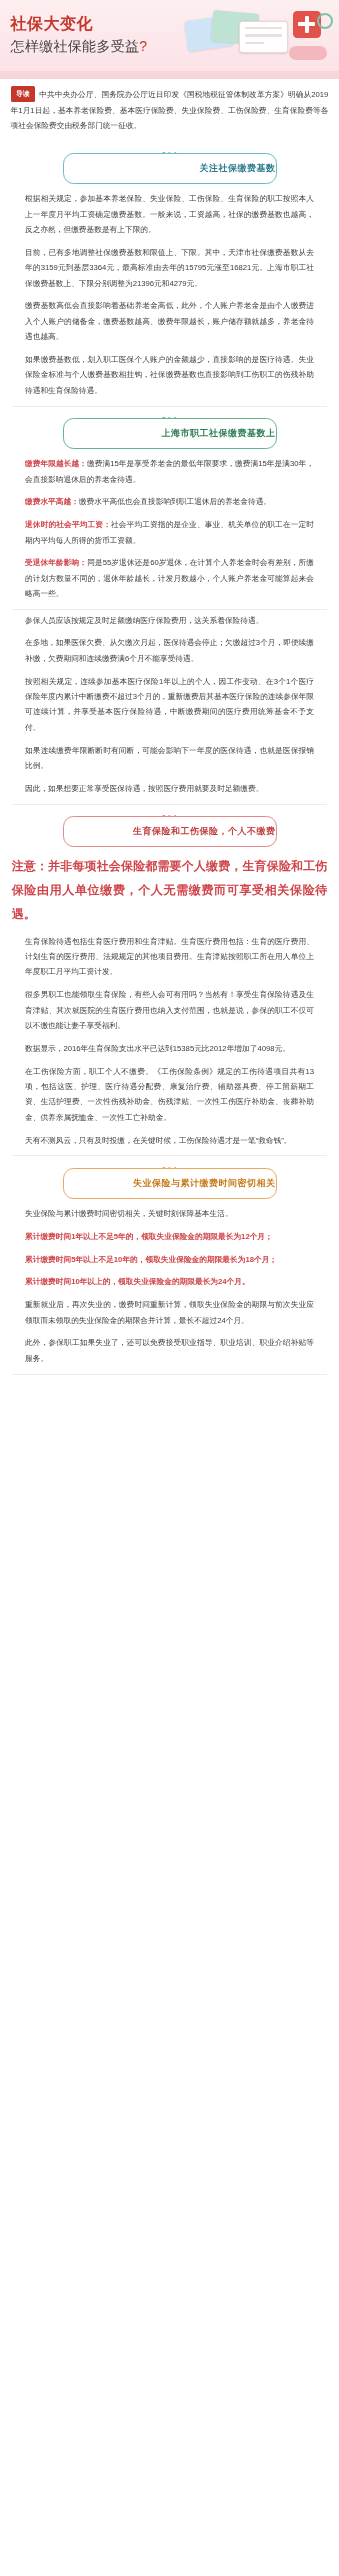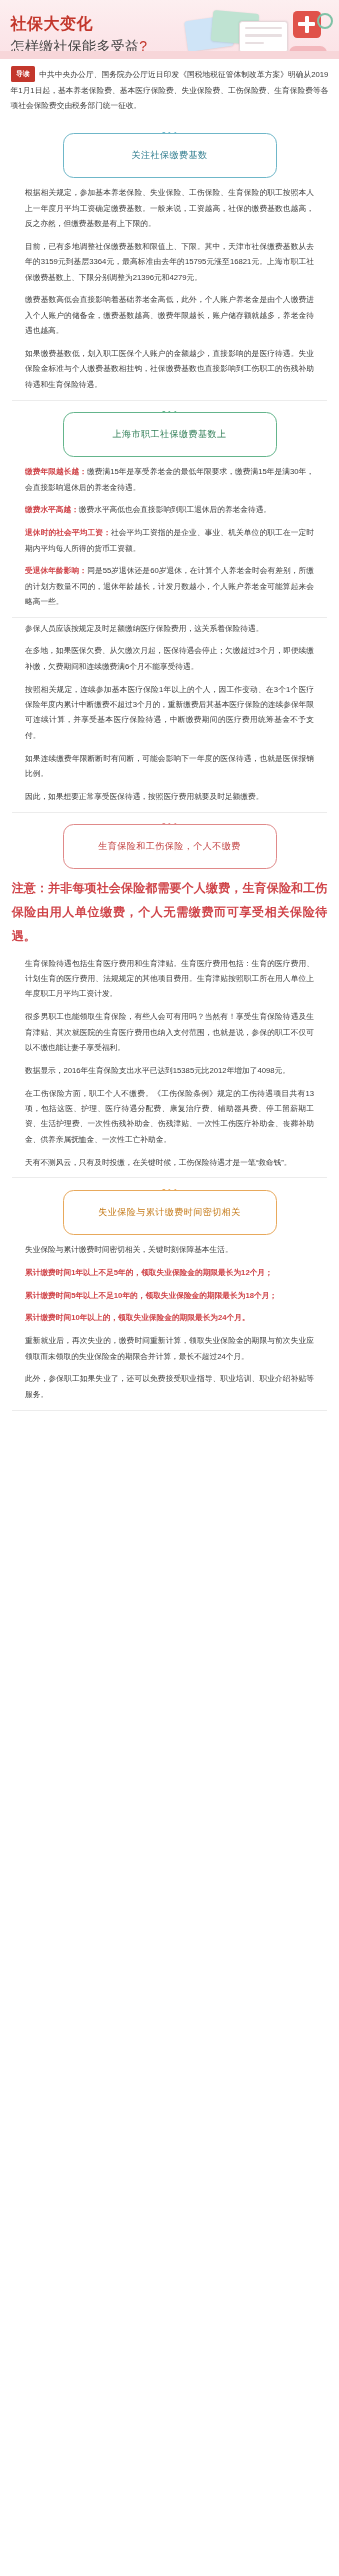--- a/index.html
+++ b/index.html
@@ -8,21 +8,21 @@
     width: 339px;
     background: #ffffff;
     font-family: "Liberation Sans", sans-serif;
     color: #333;
   }
   .page { width: 339px; position: relative; background:#fff; }
 
   
   .hero {
     position: relative;
-    height: 59px;
+    height: 79px;
     background: linear-gradient(180deg,#fdeff0 0%, #fce7ea 55%, #fbe2e6 100%);
     overflow: hidden;
   }
   .hero-title {
     position: absolute;
     left: 10.6px; top: 13.8px;
     font-size: 16px;
     font-weight: bold;
     color: #c3372c;
     letter-spacing: 0.5px;
@@ -92,25 +92,26 @@
   .sec-head {
     margin: 8.5px auto 7.4px auto;
     width: 214px;
     text-align: center;
     position: relative;
   }
   .sec-head .bar {
     background: #fff;
     border: 1.1px solid #6fb7c9;
     border-radius: 10.6px;
-    padding: 15px 0;
+    padding: 8px 0;
     font-size: 9px;
-    font-weight: normal;
+    font-weight: bold;
     color: #2f7c8e;
     letter-spacing: 0.5px;
+    text-align: right;
   }
   .sec-head.green .bar { border-color:#64b58c; color:#2e7d55; }
   .sec-head.red .bar { border-color:#e08a8a; color:#c13d3d; }
   .sec-head.orange .bar { border-color:#e8a95c; color:#c57a18; }
   .dots { position:absolute; top:-6.4px; left:50%; transform:translateX(-50%); }
   .dots i { display:inline-block; width:2.6px; height:2.6px; border-radius:50%; background:#6fb7c9; margin:0 1.6px; }
   .sec-head.green .dots i { background:#64b58c; }
   .sec-head.red .dots i { background:#e08a8a; }
   .sec-head.orange .dots i { background:#e8a95c; }
 

